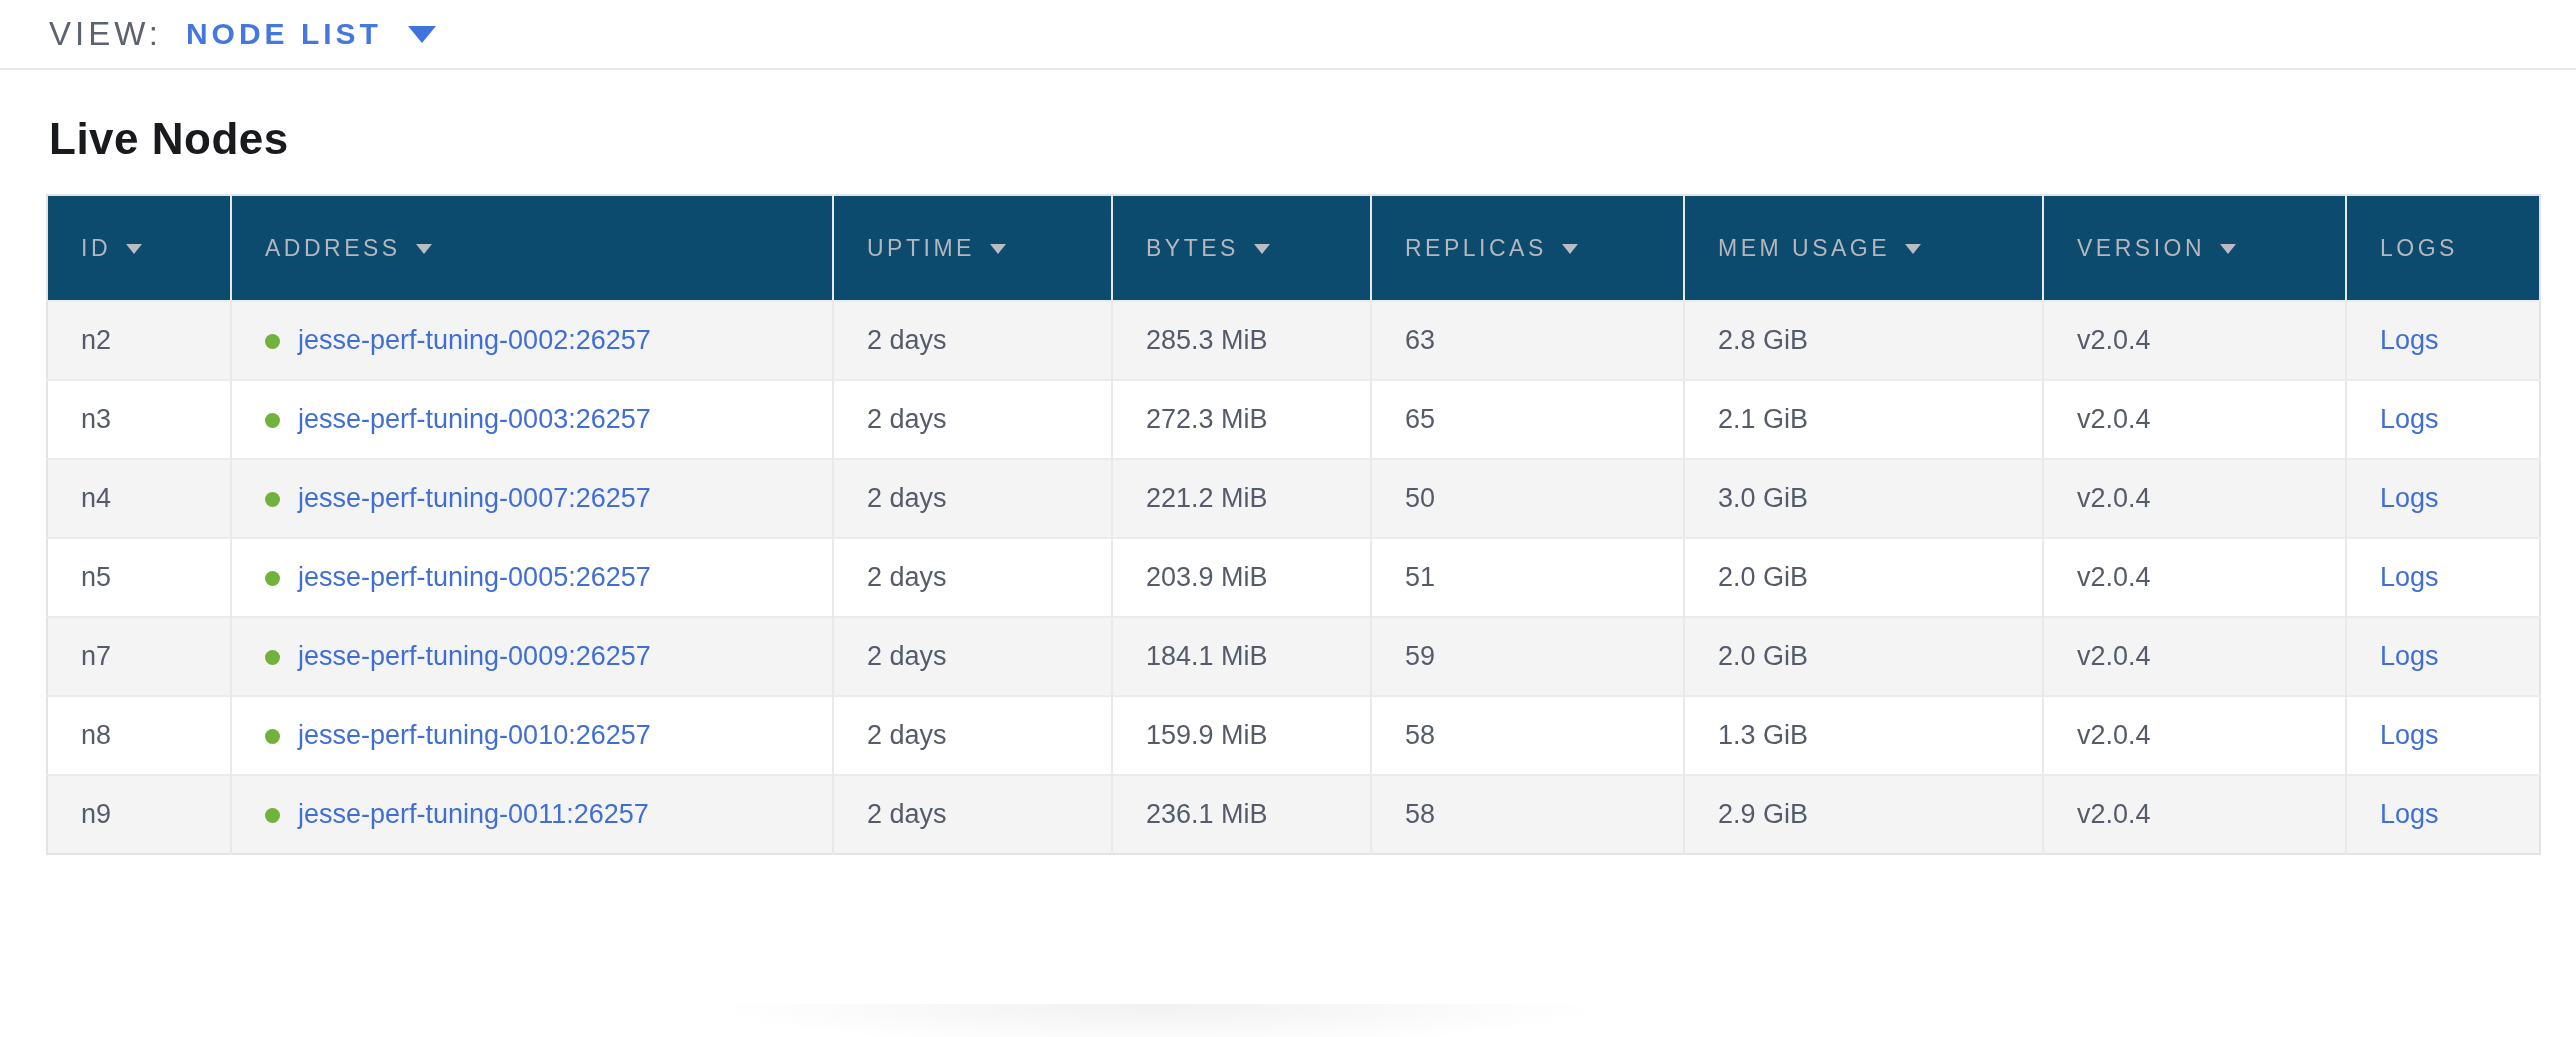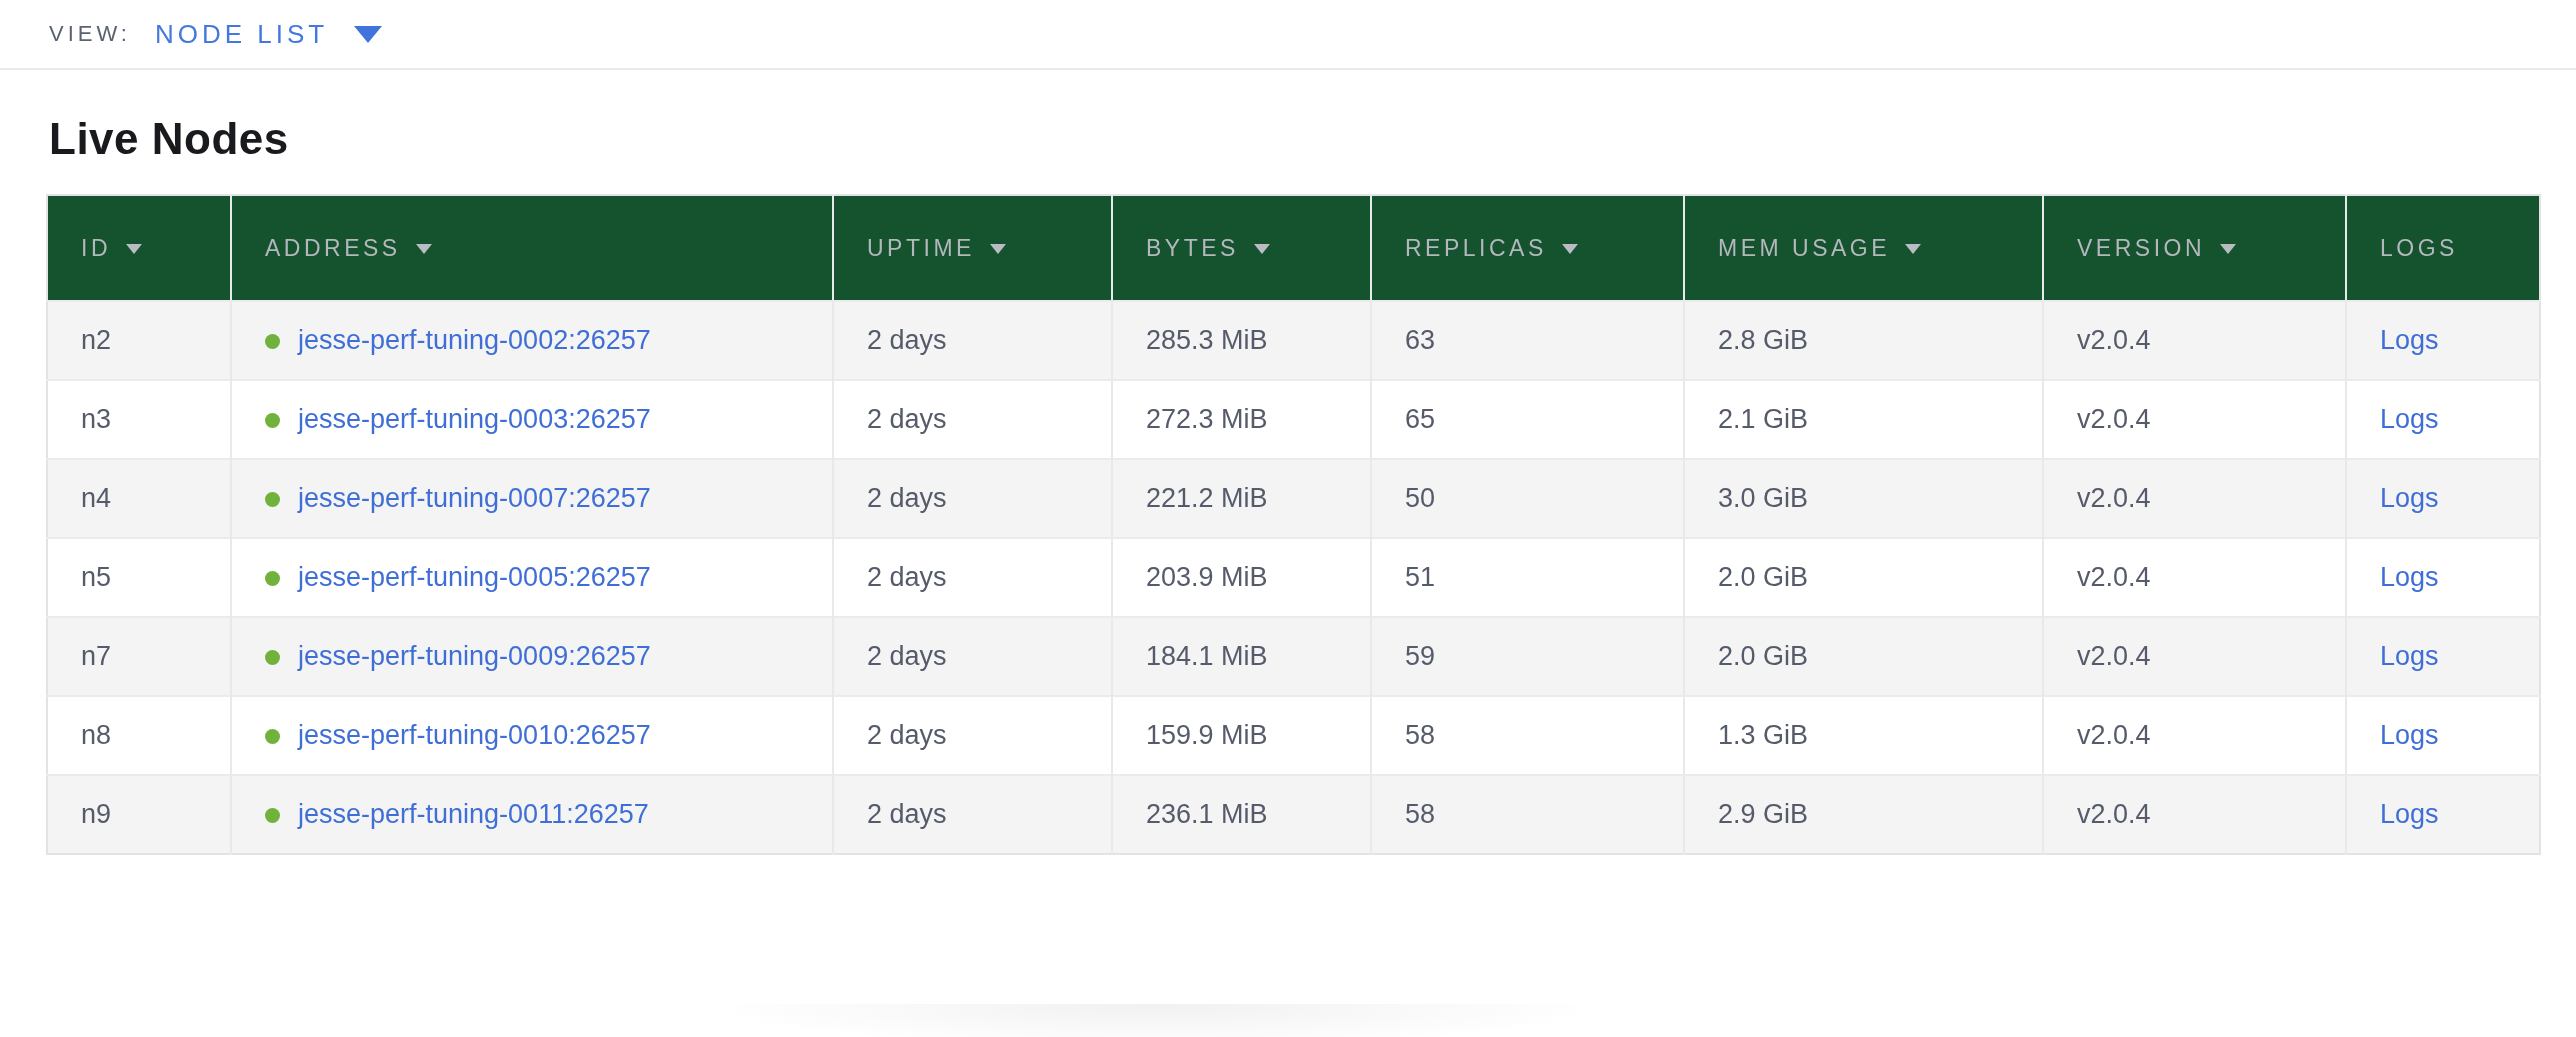--- a/index.html
+++ b/index.html
@@ -14,29 +14,29 @@
   
   .view-bar {
     height:70px;
     display:flex;
     align-items:center;
     padding-left:49px;
     background:#ffffff;
     border-bottom:2px solid #e9eaec;
   }
   .view-label {
-    font-size:22px;
+    font-size:33px;
     letter-spacing:4px;
     font-weight:500;
     color:#5c6370;
   }
   .view-value {
-    font-size:26px;
+    font-size:30px;
     letter-spacing:4px;
-    font-weight:400;
+    font-weight:700;
     color:#4577e0;
     margin-left:24px;
     cursor:pointer;
   }
   .view-caret {
     width:0; height:0;
     border-left:14px solid transparent;
     border-right:14px solid transparent;
     border-top:17px solid #3f74dc;
     margin-left:26px;
@@ -69,21 +69,21 @@
   th {
     height:106px;
     text-align:left;
     vertical-align:middle;
     padding-left:33px;
     font-size:23px;
     font-weight:500;
     letter-spacing:3.5px;
     color:#b4b7bd;
     text-transform:uppercase;
-    background:#14532d;
+    background:#0c4a6e;
     white-space:nowrap;
   }
   th + th, td + td { border-left:2px solid #e8e9eb; }
   .sort-caret {
     display:inline-block;
     width:0; height:0;
     border-left:8px solid transparent;
     border-right:8px solid transparent;
     border-top:10px solid #b9bcc3;
     margin-left:15px;

